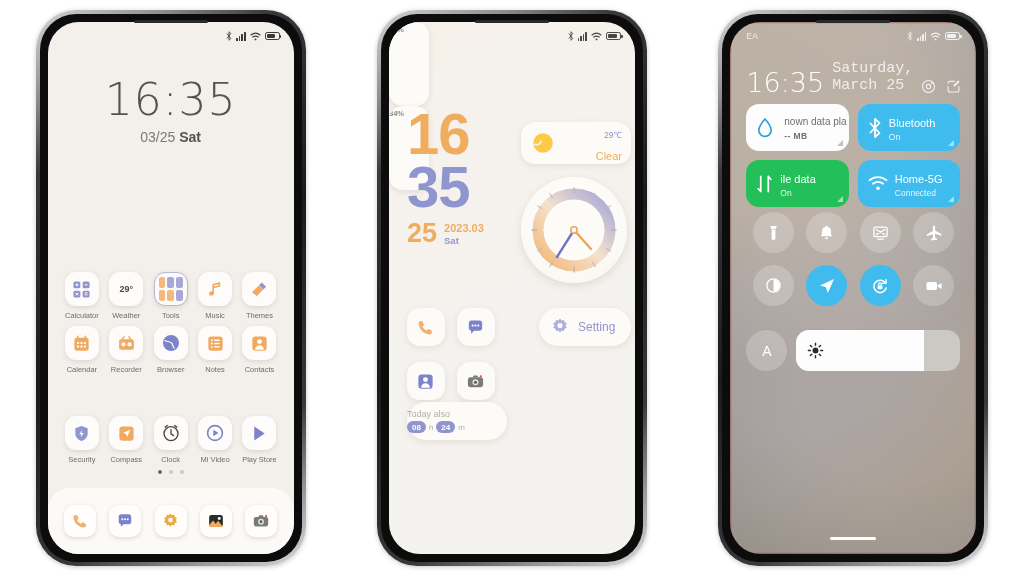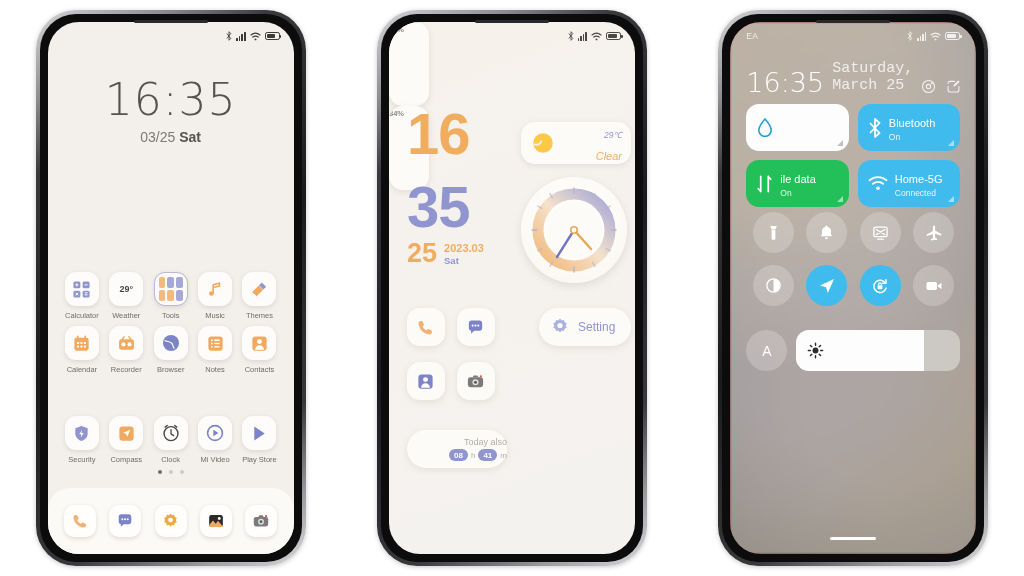--- a/index.html
+++ b/index.html
@@ -108,31 +108,31 @@
   .dock-ico {
     width: 32px; height: 32px; border-radius: 10px; background: #fffefc;
     box-shadow: 0 1.5px 4px rgba(120,110,95,.2);
     display:flex; align-items:center; justify-content:center;
   }
 
   
   .screen-2 { background: linear-gradient(160deg,#f6f1ea 0%,#f5f2ee 40%,#f4f2ef 100%); color: #4a4844; }
   .big-time { position: absolute; left: 18px; top: 85px; }
   .bt-h { font-size: 58px; font-weight: 700; color: #f0ad60; line-height: .92; letter-spacing: -1px; }
-  .bt-m { font-size: 58px; font-weight: 700; color: #9095d0; line-height: .92; letter-spacing: -1px; margin-top: 20px; }
+  .bt-m { font-size: 58px; font-weight: 700; color: #9095d0; line-height: .92; letter-spacing: -1px; margin-top: 0; }
   .bt-row { display: flex; align-items: flex-end; gap: 7px; margin-top: 6px; }
   .bt-day { font-size: 27px; font-weight: 700; color: #f0ad60; line-height: 1; }
   .bt-ym { display:flex; flex-direction: column; gap: 1px; padding-bottom: 1px; }
   .bt-ym u { text-decoration: none; font-size: 11px; font-weight: 700; color: #f0ad60; }
   .bt-ym s { text-decoration: none; font-size: 9.5px; font-weight: 700; color: #9095d0; }
 
   .w-card { position: absolute; background: #fdfbf8; box-shadow: 0 2px 6px rgba(140,125,105,.16); }
   .w-weather {
     left: 132px; top: 100px; width: 110px; height: 42px; border-radius: 14px;
-    display: flex; align-items: center; padding: 0 9px; gap: 6px; font-style: italic;
+    display: flex; align-items: center; padding: 0 9px; gap: 6px;
   }
   .ww-txt { margin-left: auto; text-align: right; }
   .ww-temp { font-size: 8.5px; color: #9095d0; font-weight: 500; }
   .ww-cond { font-size: 11px; color: #f0ad60; font-weight: 500; margin-top: 8px; }
 
   .w-clock {
     left: 132px; top: 155px; width: 106px; height: 106px; border-radius: 50%;
     background: radial-gradient(circle at 50% 42%, #fffefc 0%, #fdfbf7 55%, #f7f4ef 100%);
     box-shadow: 0 3px 9px rgba(140,125,105,.2);
   }
@@ -143,22 +143,22 @@
   }
   .w-setting-lbl { font-size: 12px; color: #9095d0; font-weight: 500; }
 
   .w-sq { width: 38px; height: 38px; border-radius: 13px; display:flex; align-items:center; justify-content:center; }
   .w-phone { left: 18px; top: 286px; }
   .w-msg   { left: 68px; top: 286px; }
   .w-contact { left: 18px; top: 340px; }
   .w-camera  { left: 68px; top: 340px; }
 
   .w-today {
-    left: 18px; top: 408px; width: 100px; height: 38px; border-radius: 19px;
-    display: flex; flex-direction: column; align-items: flex-end; justify-content: center; gap: 2px;
+    left: 18px; top: 380px; width: 100px; height: 38px; border-radius: 19px;
+    display: flex; flex-direction: column; align-items: flex-start; justify-content: center; gap: 2px;
   }
   .wt-title { font-size: 9px; color: #b3ada3; font-weight: 500; }
   .wt-row { display: flex; align-items: center; gap: 3px; }
   .wt-pill { background: #9095d0; color: #fff; font-size: 8px; font-weight: 700; padding: 1.5px 5px; border-radius: 7px; }
   .wt-unit { font-size: 8px; color: #b3ada3; }
 
   .w-bar {
     width: 40px; height: 84px; border-radius: 14px; overflow: hidden;
     background: #fdfbf8; box-shadow: 0 2px 6px rgba(140,125,105,.18);
     display:flex; flex-direction: row; gap: 36px;
@@ -620,21 +620,21 @@
               <circle cx="10" cy="8.5" r="2.6" fill="#fdfbf8"></circle>
             </svg>
             <span class="w-setting-lbl">Setting</span>
           </div>
 
           <div class="w-card w-today">
             <div class="wt-title">Today also</div>
             <div class="wt-row">
               <span class="wt-pill">08</span>
               <span class="wt-unit">h</span>
-              <span class="wt-pill">41</span>
+              <span class="wt-pill">24</span>
               <span class="wt-unit">m</span>
             </div>
           </div>
 
           <div class="w-bar w-year">
             <div class="wb-pct" style="color:#8d8a84">76%</div>
             <div class="wb-fill fill-orange" style="flex-basis: 76%;">
               <svg width="14" height="16" viewBox="0 0 14 16">
                   <path d="M1.5 1h11M1.5 15h11" stroke="#2b2b2b" stroke-width="1.6" stroke-linecap="round"></path>
                   <path d="M3 1.6h8l-4 5.4zM3 14.4h8l-4-5.4z" fill="#2b2b2b"></path>
@@ -714,20 +714,24 @@
               </div>
             </div>
 
             <div class="cc-tiles">
               <div class="tile tile-white">
                 <span>
                   <svg width="18" height="22" viewBox="0 0 18 22">
                       <path d="M9 2C9 2 2.8 9 2.8 13.2A6.2 6.2 0 0 0 15.2 13.2C15.2 9 9 2 9 2z" fill="none" stroke="#2a9ddb" stroke-width="1.6"></path>
                     </svg>
                 </span>
+                <span class="tile-txt">
+                  <span class="tile-t1">nown data pla</span>
+                  <span class="tile-t2" style="display:block">-- MB</span>
+                </span>
                 <i class="corner"></i>
               </div>
 
               <div class="tile tile-blue">
                 <span>
                   <svg width="14" height="22" viewBox="0 0 14 22">
                       <path d="M2 6 L11.5 16 L7 20 V2 L11.5 6 L2 16" fill="none" stroke="#fff" stroke-width="1.8" stroke-linejoin="round"></path>
                     </svg>
                 </span>
                 <span class="tile-txt">

